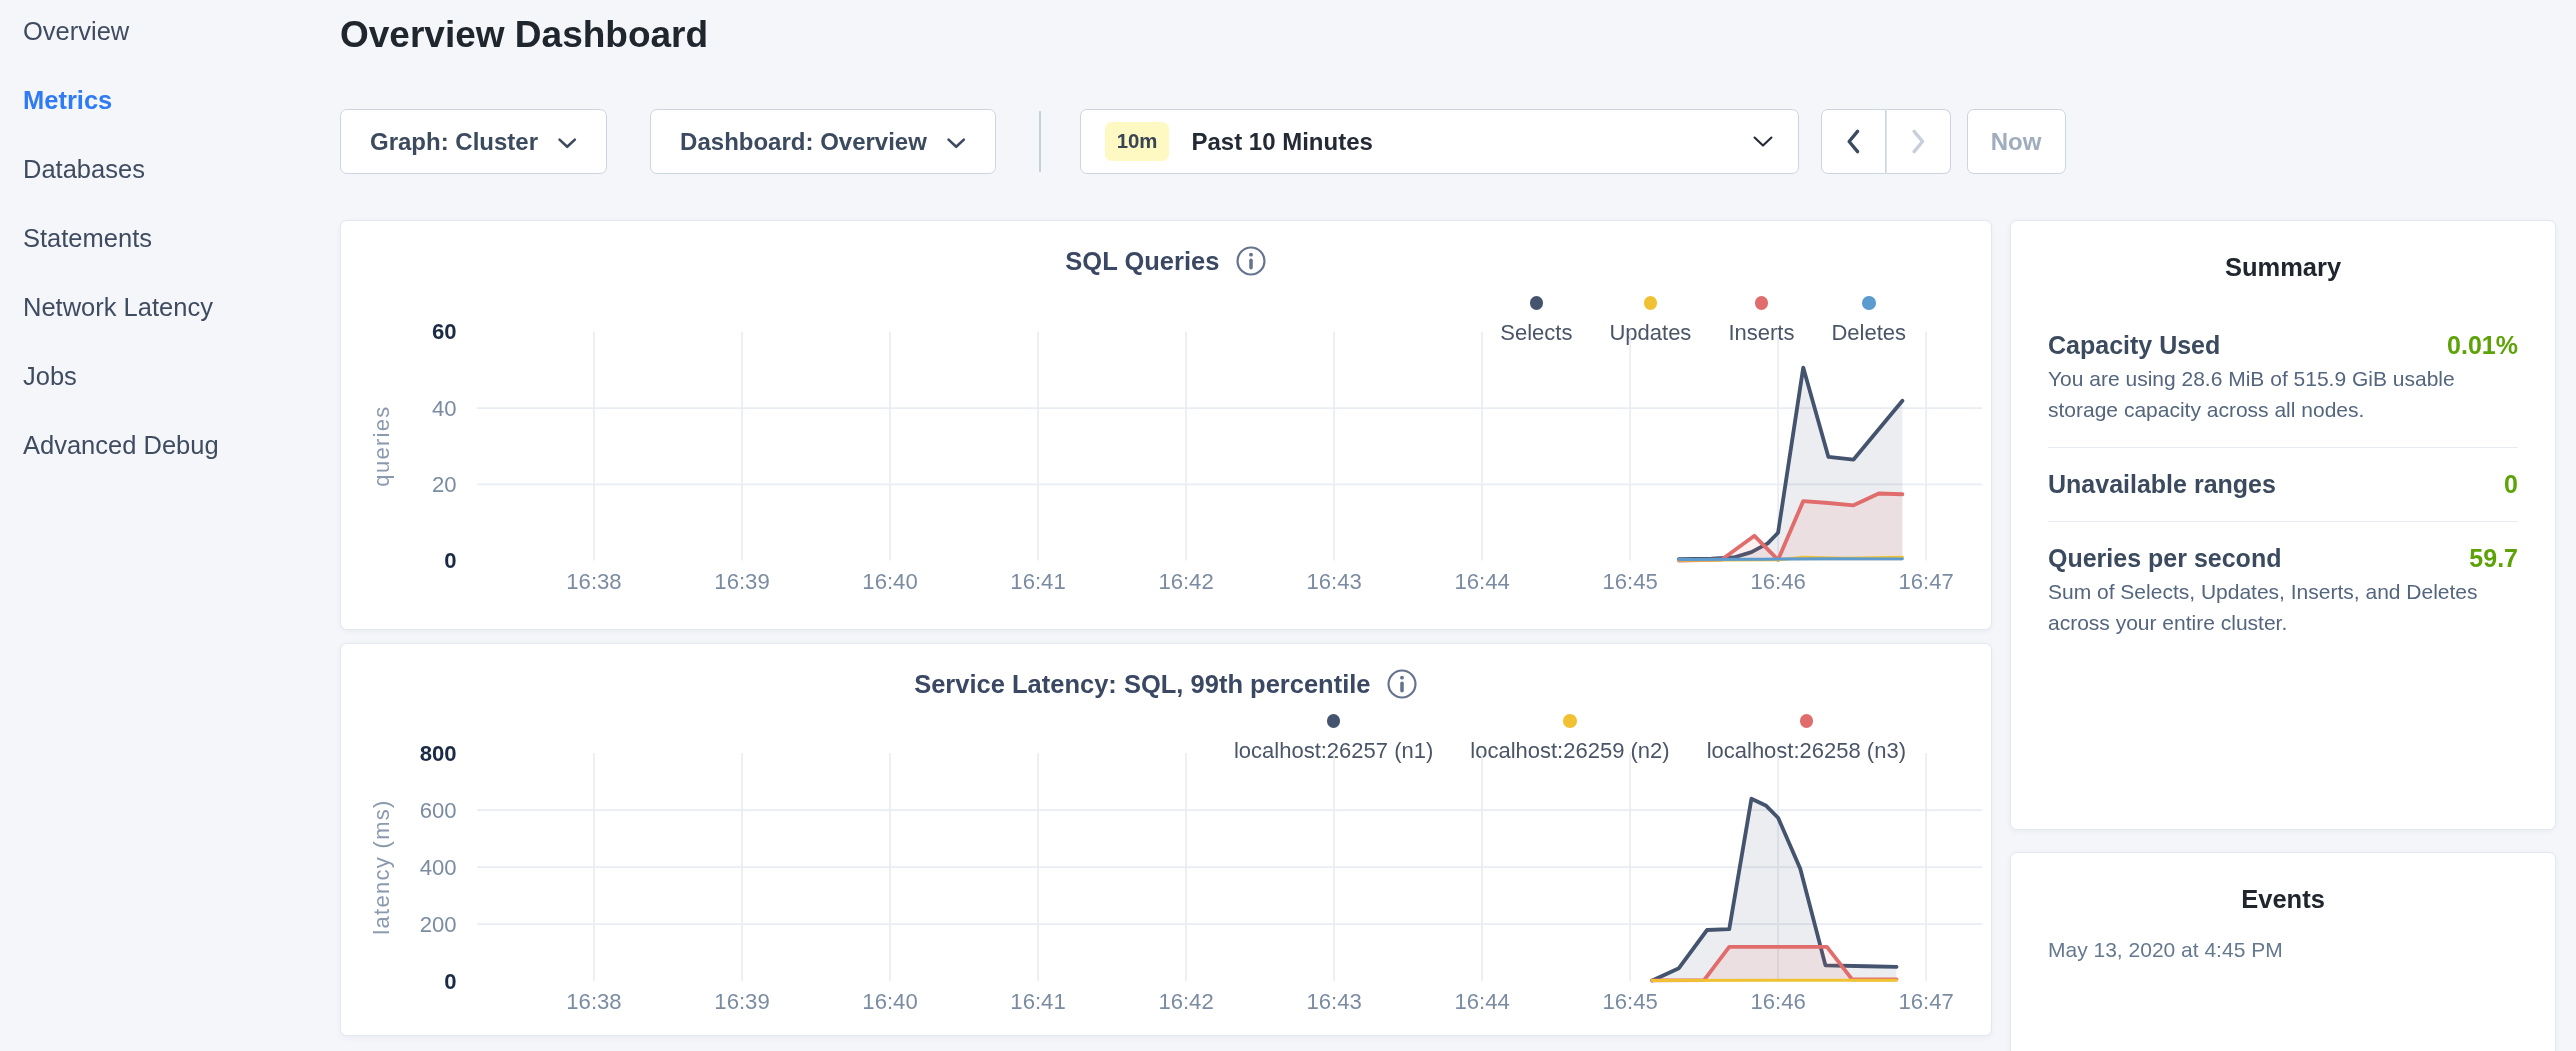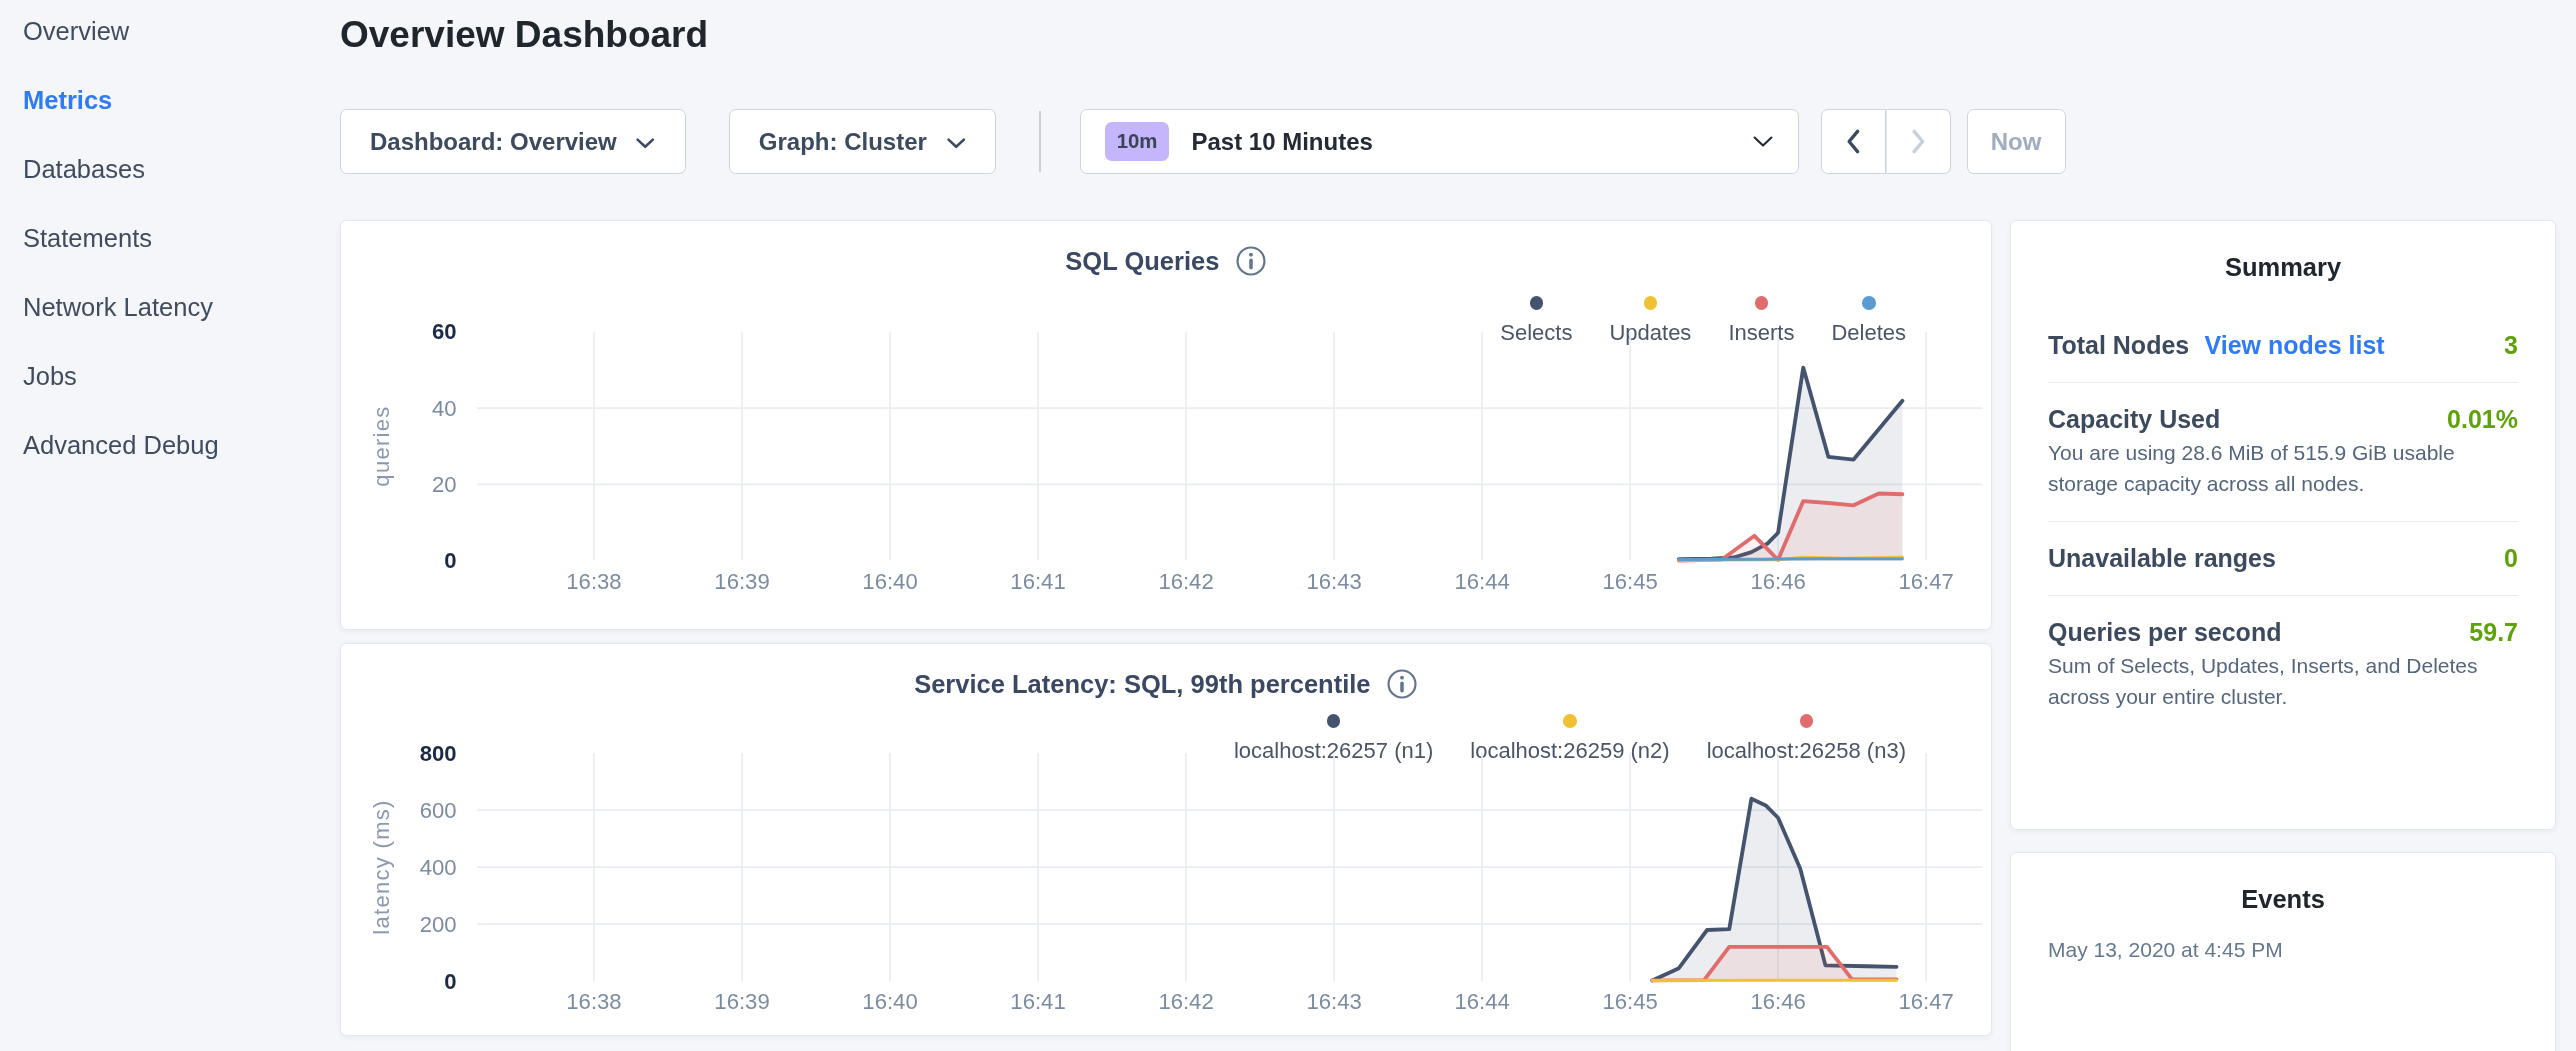--- a/index.html
+++ b/index.html
@@ -20,21 +20,21 @@
   .page-title{position:absolute;left:340px;top:13.6px;margin:0;font-size:37px;font-weight:600;color:#20262e;}
 
   
   .controls{position:absolute;left:340px;top:109px;height:65px;display:flex;align-items:stretch;}
   .btn{background:#fff;border:1.7px solid #ccd4e0;border-radius:6.8px;cursor:pointer;
        font-family:"Liberation Sans",sans-serif;color:#3b4a5e;}
   .dd{display:flex;align-items:center;gap:18.7px;padding:0 29px;font-size:24px;font-weight:bold;margin-right:43px;}
   .dd svg{margin-top:3.4px;}
   .vdiv{width:1.7px;background:#c9d0dd;margin:1.7px 39px 1.7px 0;}
   .time-select{display:flex;align-items:center;width:719px;padding:0 24px;margin-right:22px;font-size:24px;}
-  .time-badge{background:#c4b5fd;border-radius:6.8px;padding:7.7px 12px;font-size:20.4px;font-weight:bold;color:#394455;margin-right:22px;}
+  .time-badge{background:#fef9c3;border-radius:6.8px;padding:7.7px 12px;font-size:20.4px;font-weight:bold;color:#394455;margin-right:22px;}
   .time-label{font-weight:bold;color:#242a35;flex:1;text-align:left;}
   .pager{display:flex;margin-right:16px;}
   .pager .btn{width:65px;display:flex;align-items:center;justify-content:center;}
   .pager .btn:first-child{border-radius:6.8px 0 0 6.8px;}
   .pager .btn:last-child{border-radius:0 6.8px 6.8px 0;border-left:0.9px solid #dde3ec;}
   .now-btn{width:99px;font-size:24px;font-weight:bold;color:#9fadbf;}
 
   
   .card{position:absolute;background:#fff;border:1.7px solid #e3e8ef;border-radius:6.8px;
         box-shadow:0 1.7px 5.1px rgba(40,60,90,0.05);}
@@ -83,27 +83,27 @@
     <div class="side-item">Statements</div>
     <div class="side-item">Network Latency</div>
     <div class="side-item">Jobs</div>
     <div class="side-item">Advanced Debug</div>
   </nav>
 
 <h1 class="page-title">Overview Dashboard</h1>
 
 <div class="controls">
   <button class="btn dd">
-    <span>Dashboard: Overview</span>
+    <span>Graph: Cluster</span>
     <svg width="20.4" height="12.8" viewBox="0 0 24 15">
         <polyline points="3,3 12,11.5 21,3" fill="none" stroke="#3b4a5e" stroke-width="3" stroke-linecap="round" stroke-linejoin="round"></polyline>
       </svg>
   </button>
   <button class="btn dd">
-    <span>Graph: Cluster</span>
+    <span>Dashboard: Overview</span>
     <svg width="20.4" height="12.8" viewBox="0 0 24 15">
         <polyline points="3,3 12,11.5 21,3" fill="none" stroke="#3b4a5e" stroke-width="3" stroke-linecap="round" stroke-linejoin="round"></polyline>
       </svg>
   </button>
   <div class="vdiv"></div>
   <button class="btn time-select">
     <span class="time-badge">10m</span>
     <span class="time-label">Past 10 Minutes</span>
     <svg width="22" height="13.6" viewBox="0 0 26 16">
         <polyline points="3,3 13,12.5 23,3" fill="none" stroke="#242a35" stroke-width="2.5" stroke-linecap="round" stroke-linejoin="round"></polyline>
@@ -250,27 +250,20 @@
       <path d="M1541.9 395.3 L1689.8 395.0 L1829.1 395.0 L1829.1 396 L1541.9 396 Z" fill="rgba(240,194,51,0.12)" stroke="none"></path>
       <path d="M1541.9 395.3 L1689.8 395.0 L1829.1 395.0" fill="none" stroke="#f0c233" stroke-width="3.5" stroke-linejoin="round" stroke-linecap="round"></path>
     </svg>
 </section>
 
 <aside class="card summary-card">
   <h3 class="panel-title">Summary</h3>
   <div class="summary-rows">
       <div class="srow">
         <div class="srow-top">
-          <span class="srow-label">Total Nodes</span>
-          <a class="srow-link" href="#">View nodes list</a>
-          <span class="srow-value">3</span>
-        </div>
-      </div>
-      <div class="srow">
-        <div class="srow-top">
           <span class="srow-label">Capacity Used</span>
           <span class="srow-value">0.01%</span>
         </div>
         <p class="srow-sub">You are using 28.6 MiB of 515.9 GiB usable storage capacity across all nodes.</p>
       </div>
       <div class="srow">
         <div class="srow-top">
           <span class="srow-label">Unavailable ranges</span>
           <span class="srow-value">0</span>
         </div>

